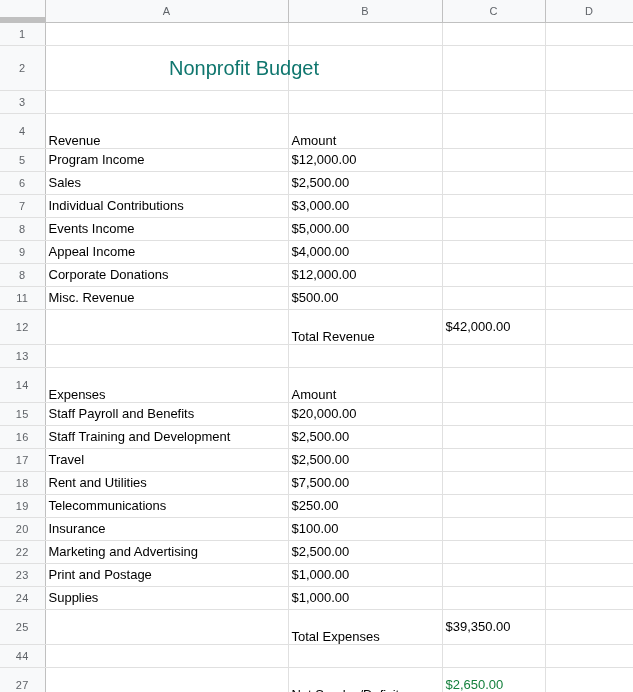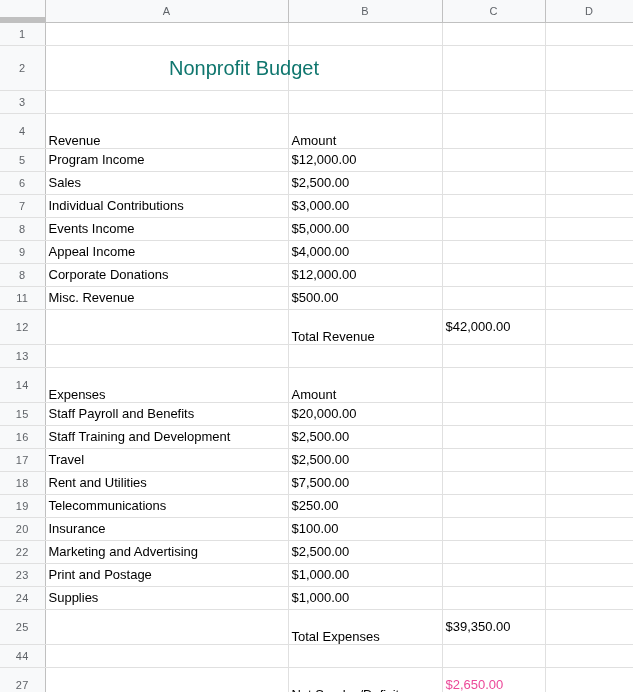--- a/index.html
+++ b/index.html
@@ -107,21 +107,21 @@
     height: 45px;
     line-height: 45px;
     text-align: center;
     font-size: 20px;
     color: #0f766e;
     white-space: nowrap;
     padding: 0;
   }
 
   
-  .pos .inner { color: #ec4899; }
+  .pos .inner { color: #15803d; }
 
   
 </style>
 </head>
 <body>
 
 <div id="sheet">
   <table class="grid">
     <colgroup>
       <col class="c-gutter">

